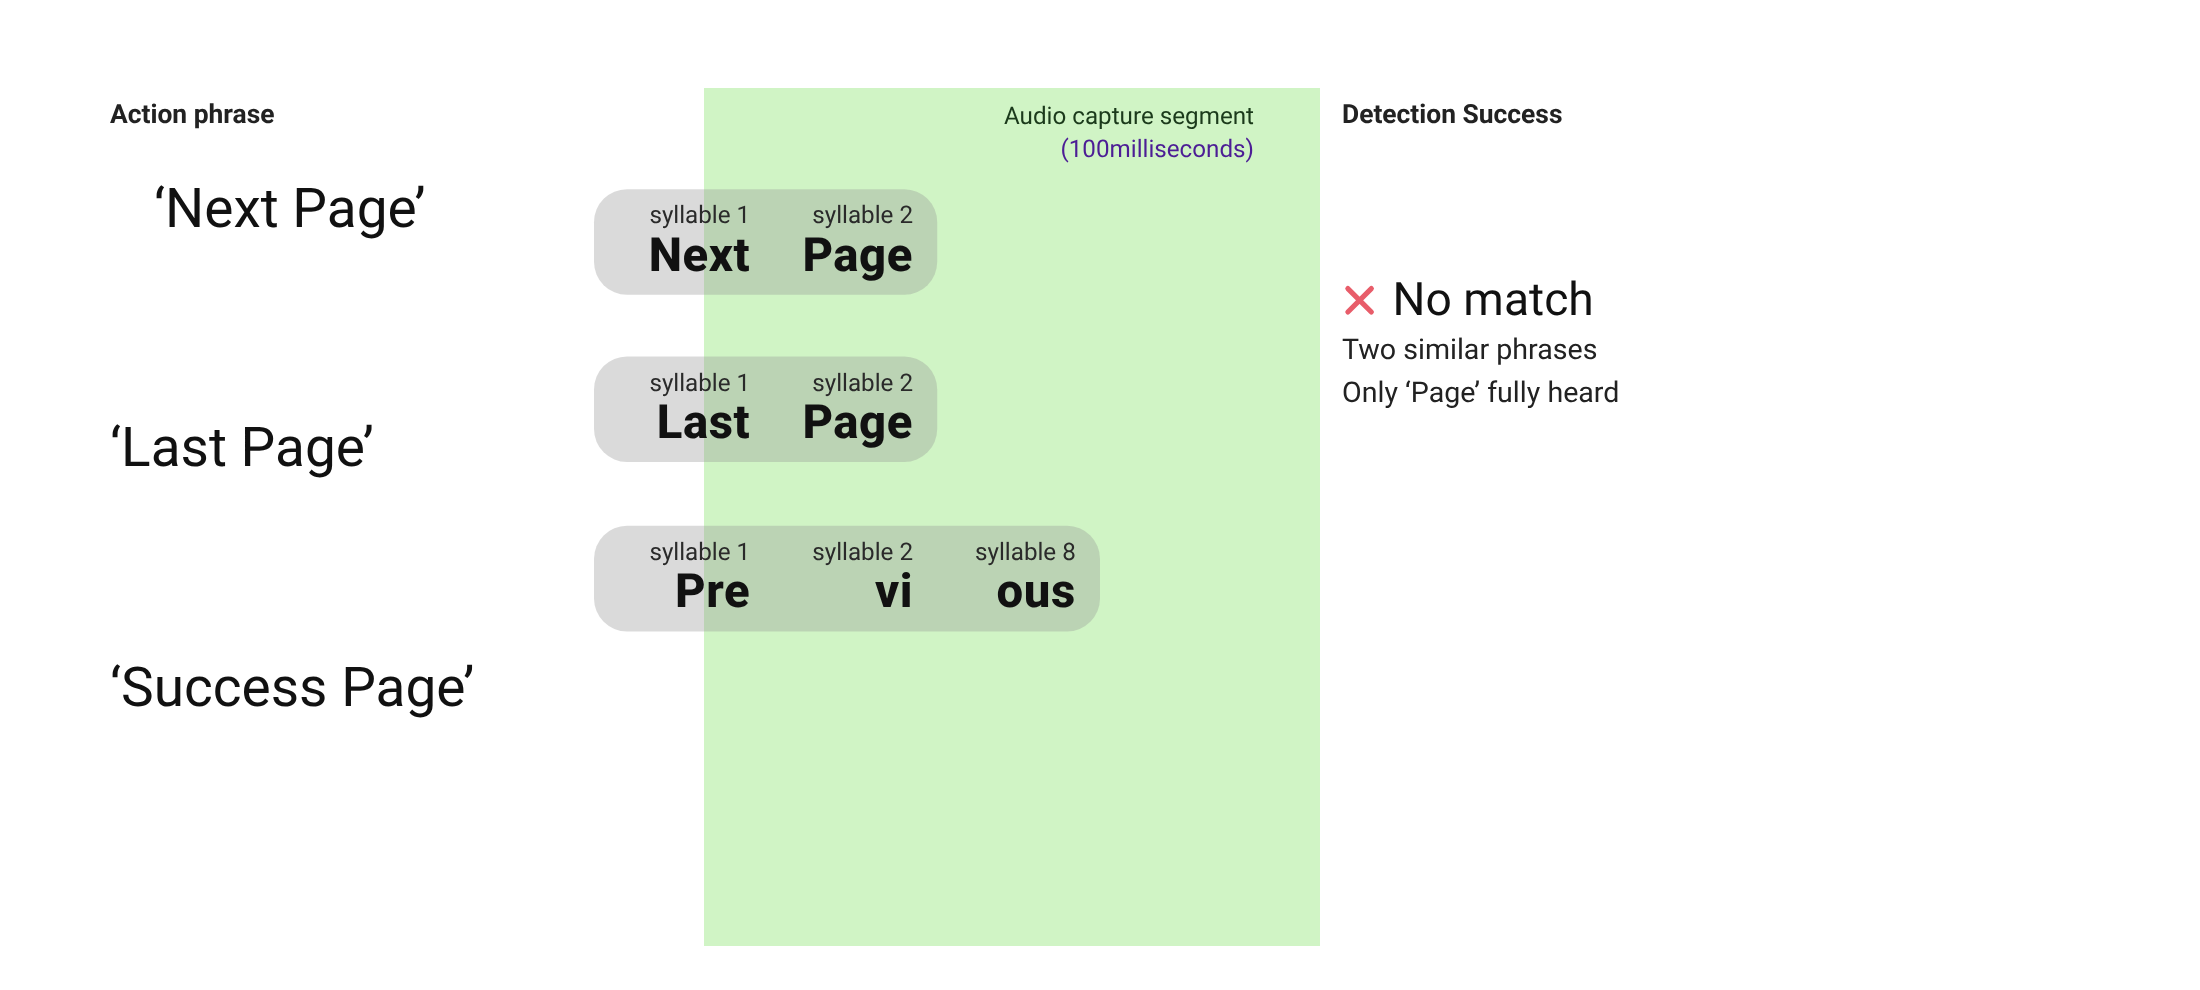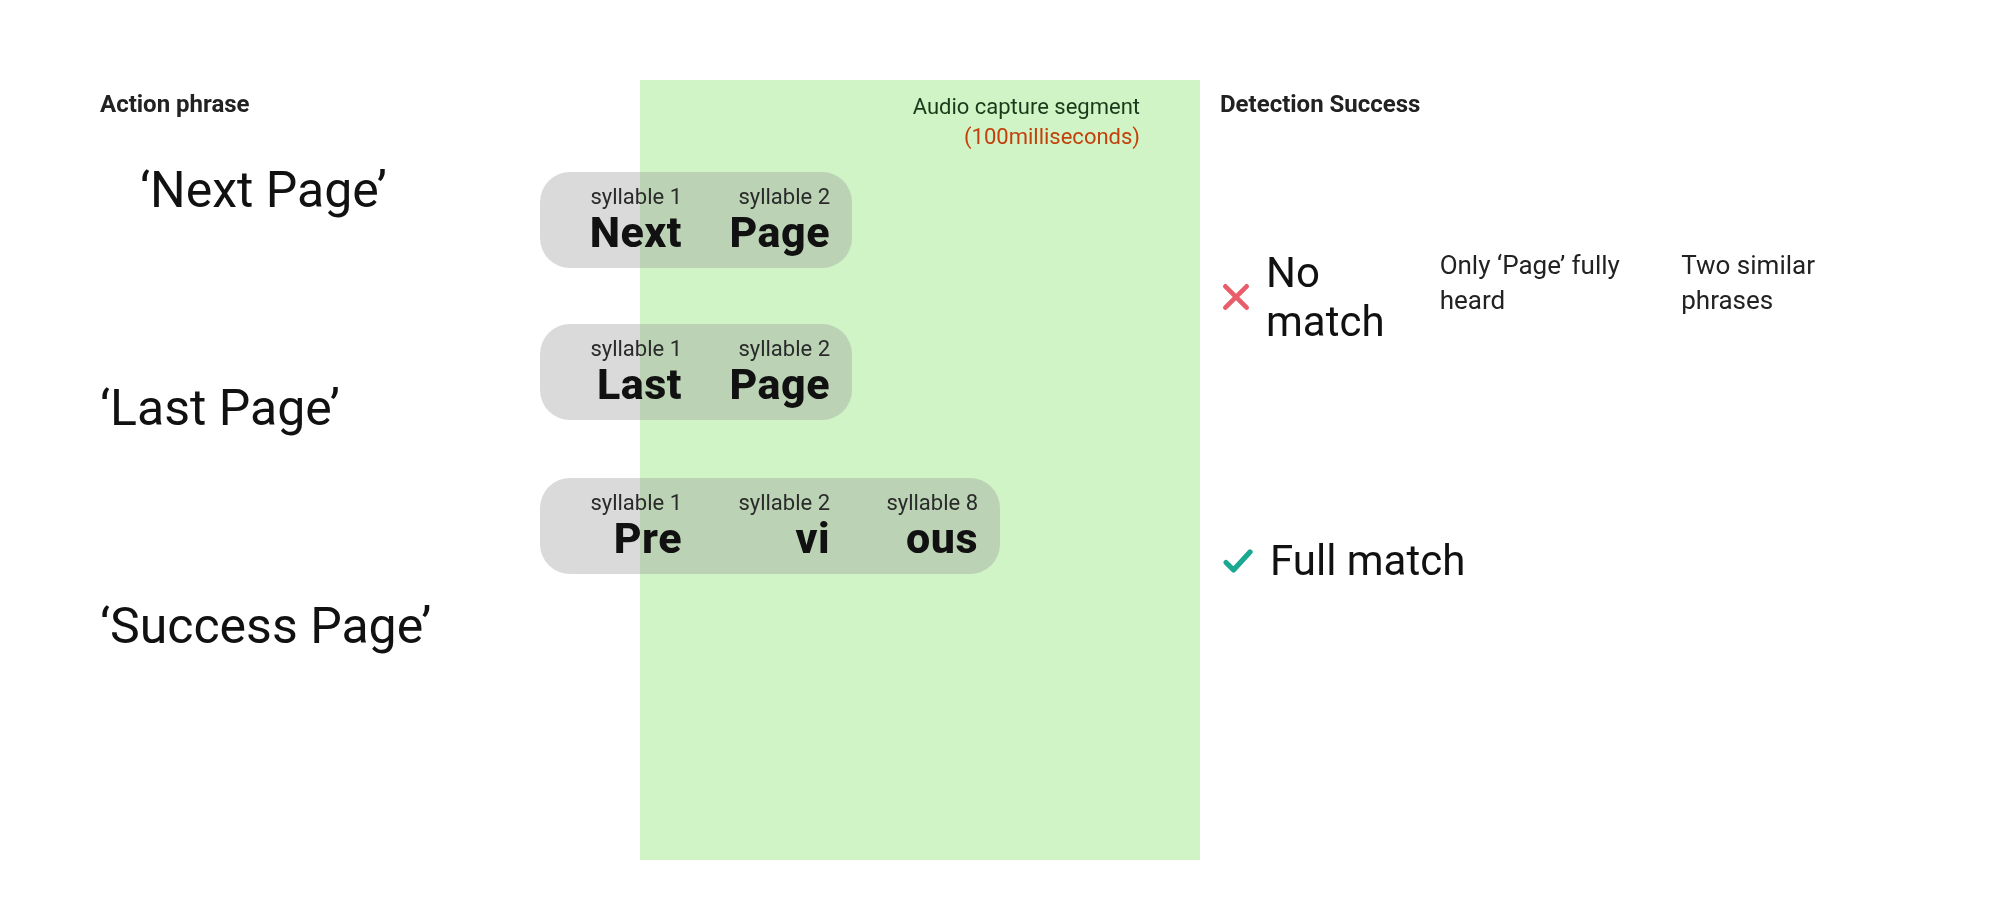--- a/index.html
+++ b/index.html
@@ -65,21 +65,21 @@
     font-size: 22px;
     color: #1b3a1b;
     text-align: left;
     z-index: 3;
   }
   .capture-sub {
     position: absolute;
     top: 44px;
     right: 20px;
     font-size: 22px;
-    color: #c2410c;
+    color: #4c1d95;
     text-align: center;
     z-index: 3;
   }
 
   .syl-row {
     position: relative;
     z-index: 2;
     display: flex;
     gap: 12px;
     align-items: flex-start;
@@ -111,21 +111,21 @@
     font-size: 43px;
     font-weight: 800;
     color: #111;
     line-height: 1.0;
     letter-spacing: 0.5px;
   }
 
   
   .result-block {
     display: flex;
-    flex-direction: row;
+    flex-direction: column;
     gap: 4px;
   }
   .result-line {
     display: flex;
     align-items: center;
     gap: 14px;
   }
   .result-title {
     font-size: 42px;
     font-weight: 400;
@@ -220,29 +220,19 @@
 
     <div class="result-block res-nomatch">
       <div class="result-line">
         <span class="icon-x">
           <svg viewBox="0 0 24 24" width="32" height="32">
             <path d="M4 4 L20 20 M20 4 L4 20" stroke="#e85d6a" stroke-width="3.5" stroke-linecap="round" fill="none"></path>
           </svg>
         </span>
         <span class="result-title">No match</span>
       </div>
+      <div class="result-sub">Two similar phrases</div>
       <div class="result-sub">Only ‘Page’ fully heard</div>
-      <div class="result-sub">Two similar phrases</div>
-    </div>
-
-    <div class="result-block res-fullmatch">
-      <div class="result-line">
-        <span class="icon-check">
-          <svg viewBox="0 0 24 24" width="36" height="36">
-            <path d="M4 13 L9 18 L20 6" stroke="#1aa890" stroke-width="3.5" stroke-linecap="round" stroke-linejoin="round" fill="none"></path>
-          </svg>
-        </span>
-        <span class="result-title">Full match</span>
-      </div>
-    </div>
+    </div>
+
   </div>
 
 </div>
 
 </body></html>

